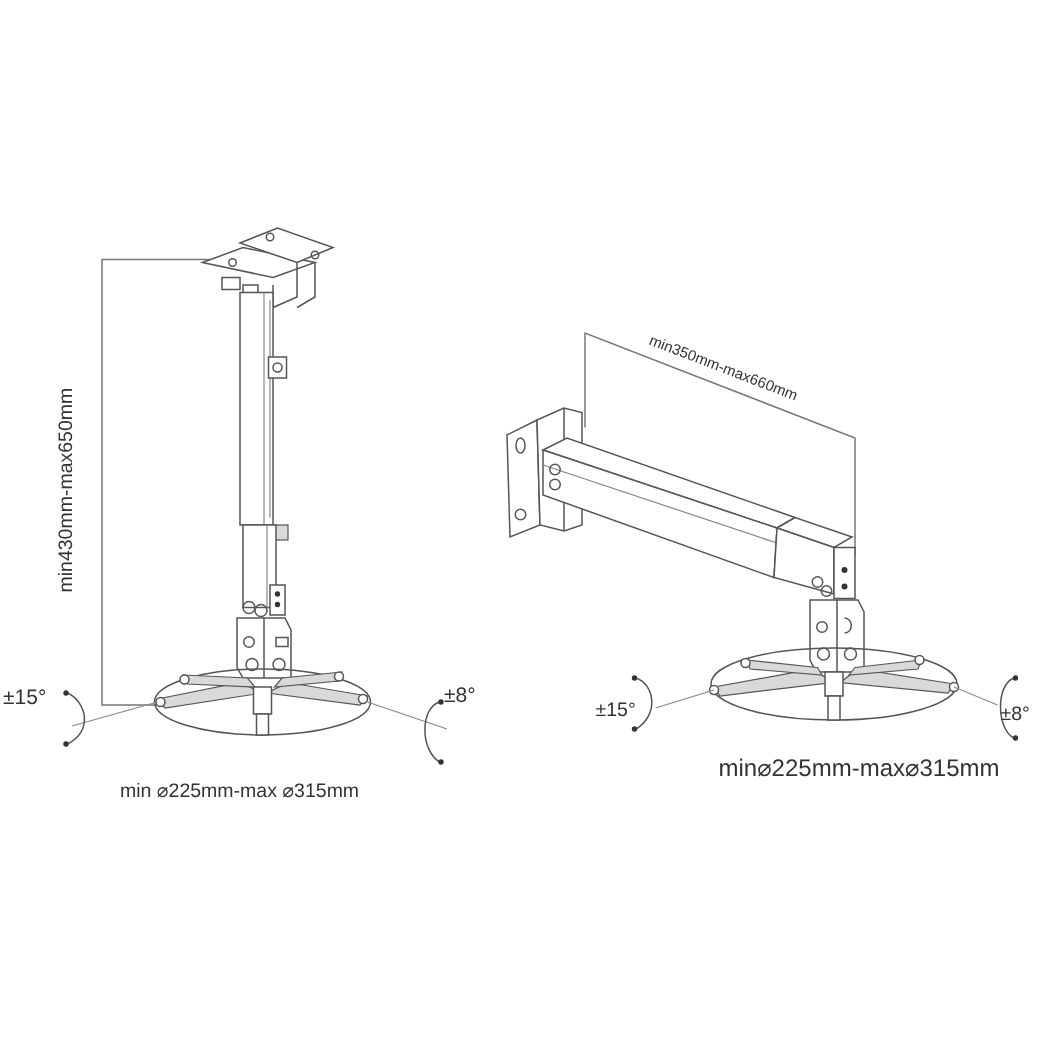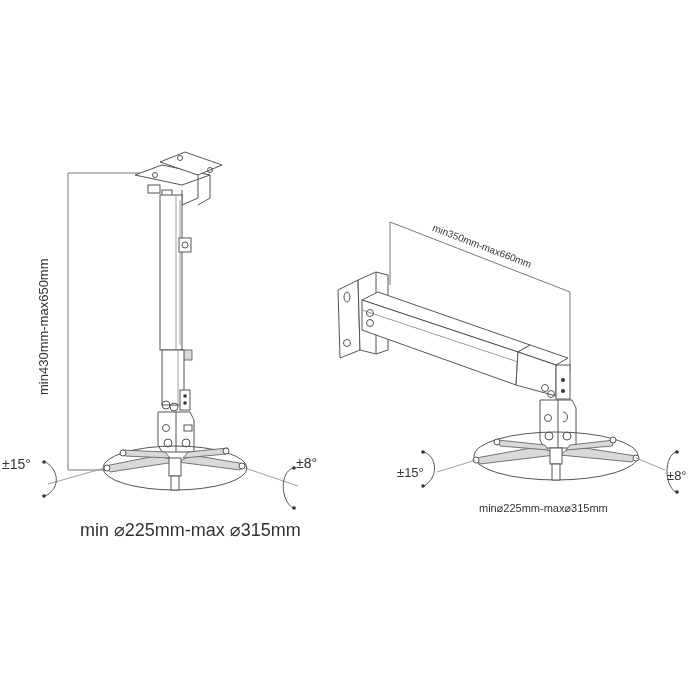--- a/index.html
+++ b/index.html
@@ -132,21 +132,21 @@
     <circle cx="677" cy="492" r="1.8" fill="#333"></circle>
   </g>
 </svg>
 
 <div class="lbl" style="left:36px; top:395px; transform: rotate(-90deg); transform-origin:left top; font-size:13px;">min430mm-max650mm</div>
 
 <div class="lbl" style="left:2px; top:456px; font-size:14px;">±15°</div>
 
 <div class="lbl" style="left:296px; top:455px; font-size:14px;">±8°</div>
 
-<div class="lbl" style="left:80px; top:519px; font-size:18px;">min ⌀225mm-max ⌀315mm</div>
+<div class="lbl" style="left:80px; top:519px; font-size:13px;">min ⌀225mm-max ⌀315mm</div>
 
 <div class="lbl" style="left:435px; top:222px; transform: rotate(21deg); transform-origin:left top; font-size:10px;">min350mm-max660mm</div>
 
 <div class="lbl" style="left:397px; top:465px; font-size:13px;">±15°</div>
 
 <div class="lbl" style="left:667px; top:468px; font-size:13px;">±8°</div>
 
-<div class="lbl" style="left:479px; top:502px; font-size:11px;">min⌀225mm-max⌀315mm</div>
+<div class="lbl" style="left:479px; top:502px; font-size:16px;">min⌀225mm-max⌀315mm</div>
 
 </body></html>

